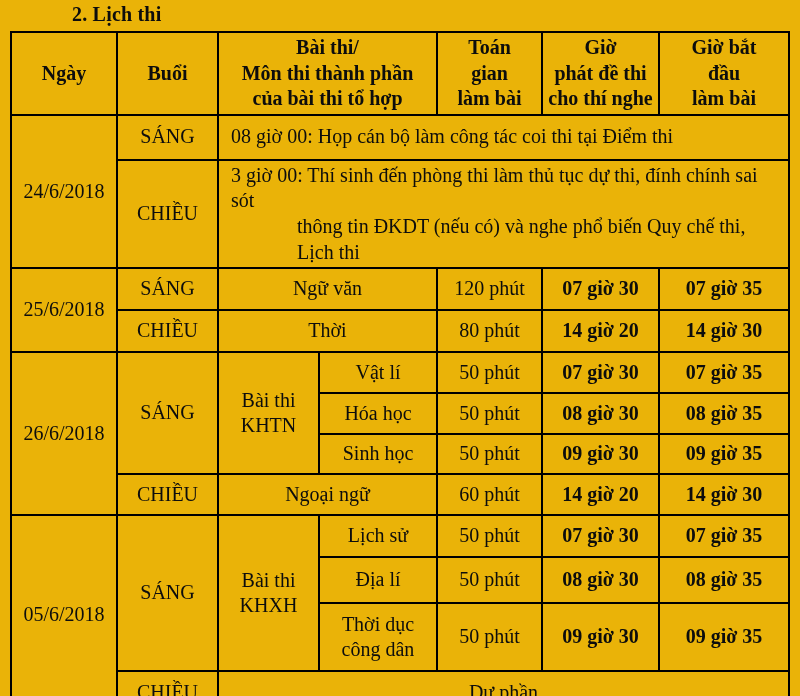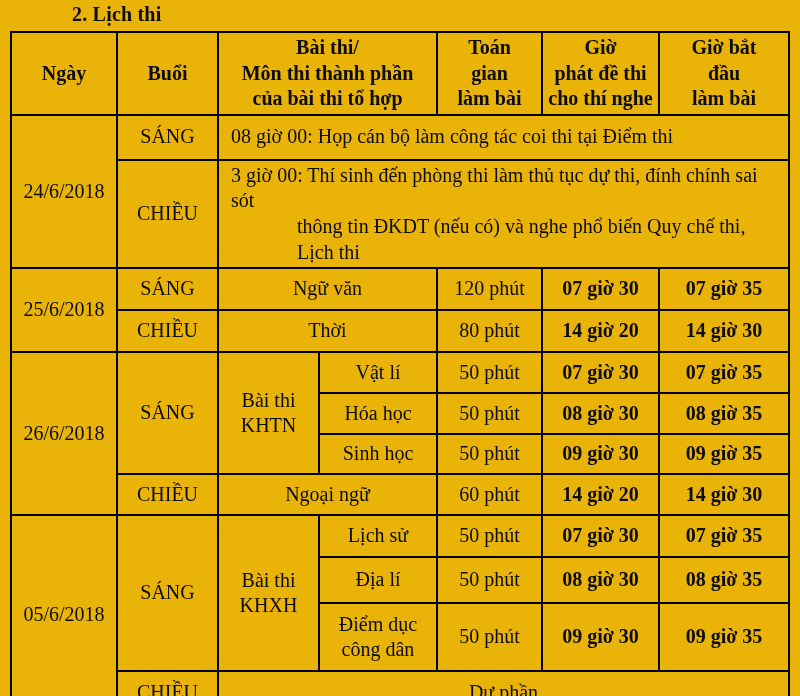--- a/index.html
+++ b/index.html
@@ -168,21 +168,21 @@
       <td class="b">07 giờ 30</td>
       <td class="b">07 giờ 35</td>
     </tr>
     <tr style="height:46px;font-family:Liberation Serif, serif;">
       <td>Địa lí</td>
       <td>50 phút</td>
       <td class="b">08 giờ 30</td>
       <td class="b">08 giờ 35</td>
     </tr>
     <tr style="height:68px;">
-      <td>Điểm dục công dân</td>
+      <td>Thời dục công dân</td>
       <td>50 phút</td>
       <td class="b">09 giờ 30</td>
       <td class="b">09 giờ 35</td>
     </tr>
     <tr style="height:43px;">
       <td>CHIỀU</td>
       <td colspan="5">Dự phần</td>
     </tr>
 
   </tbody>

